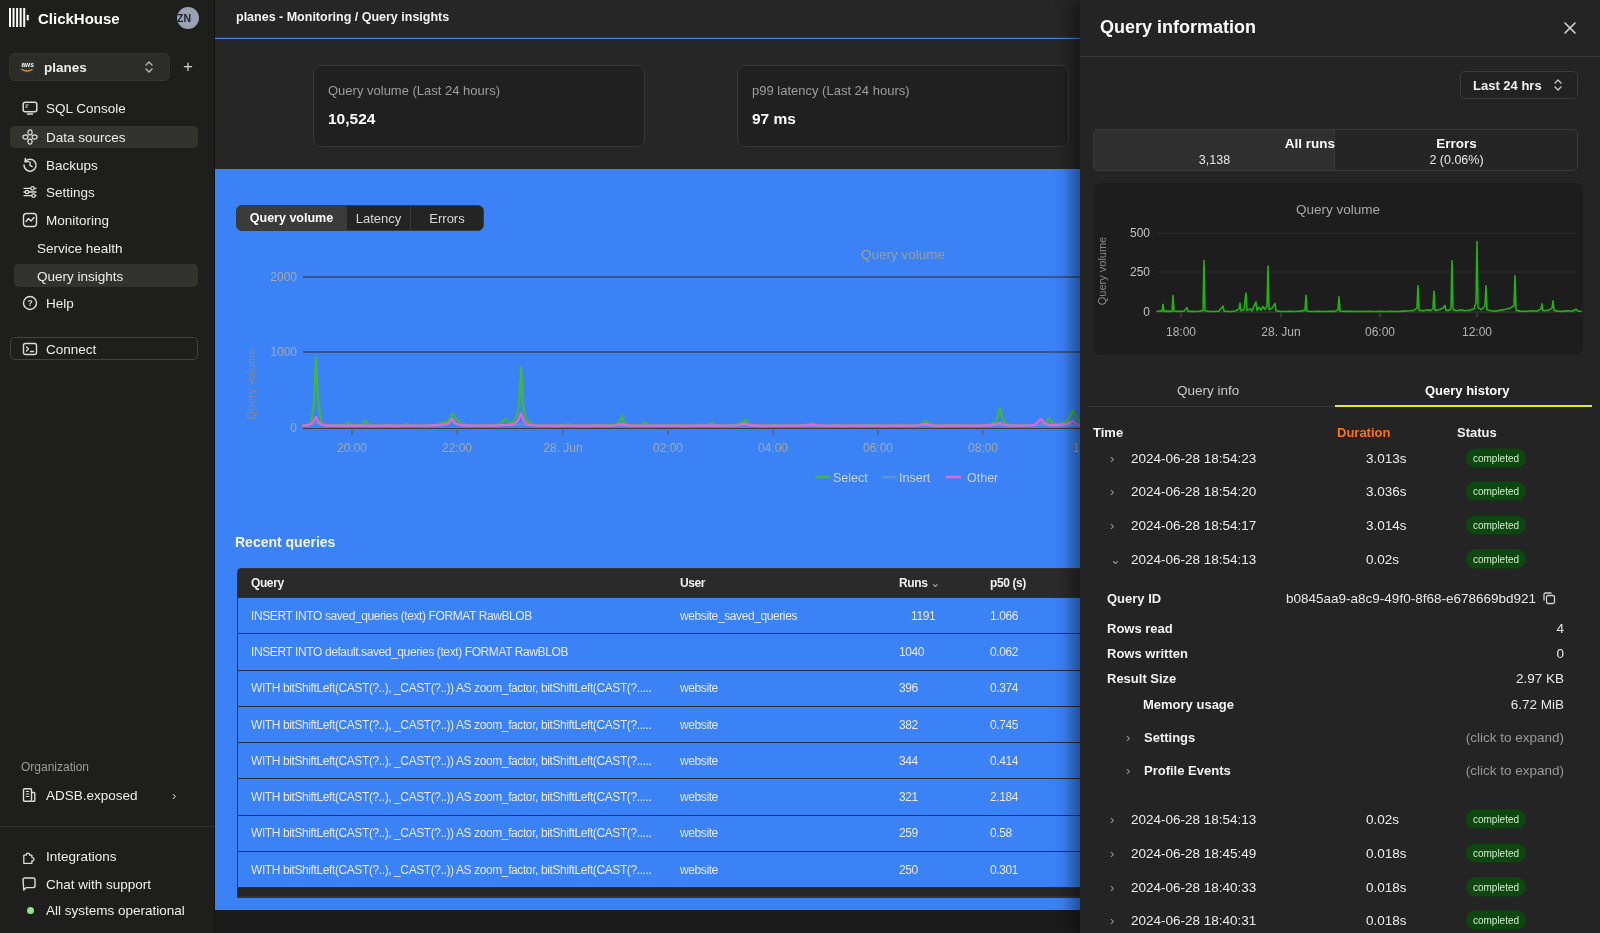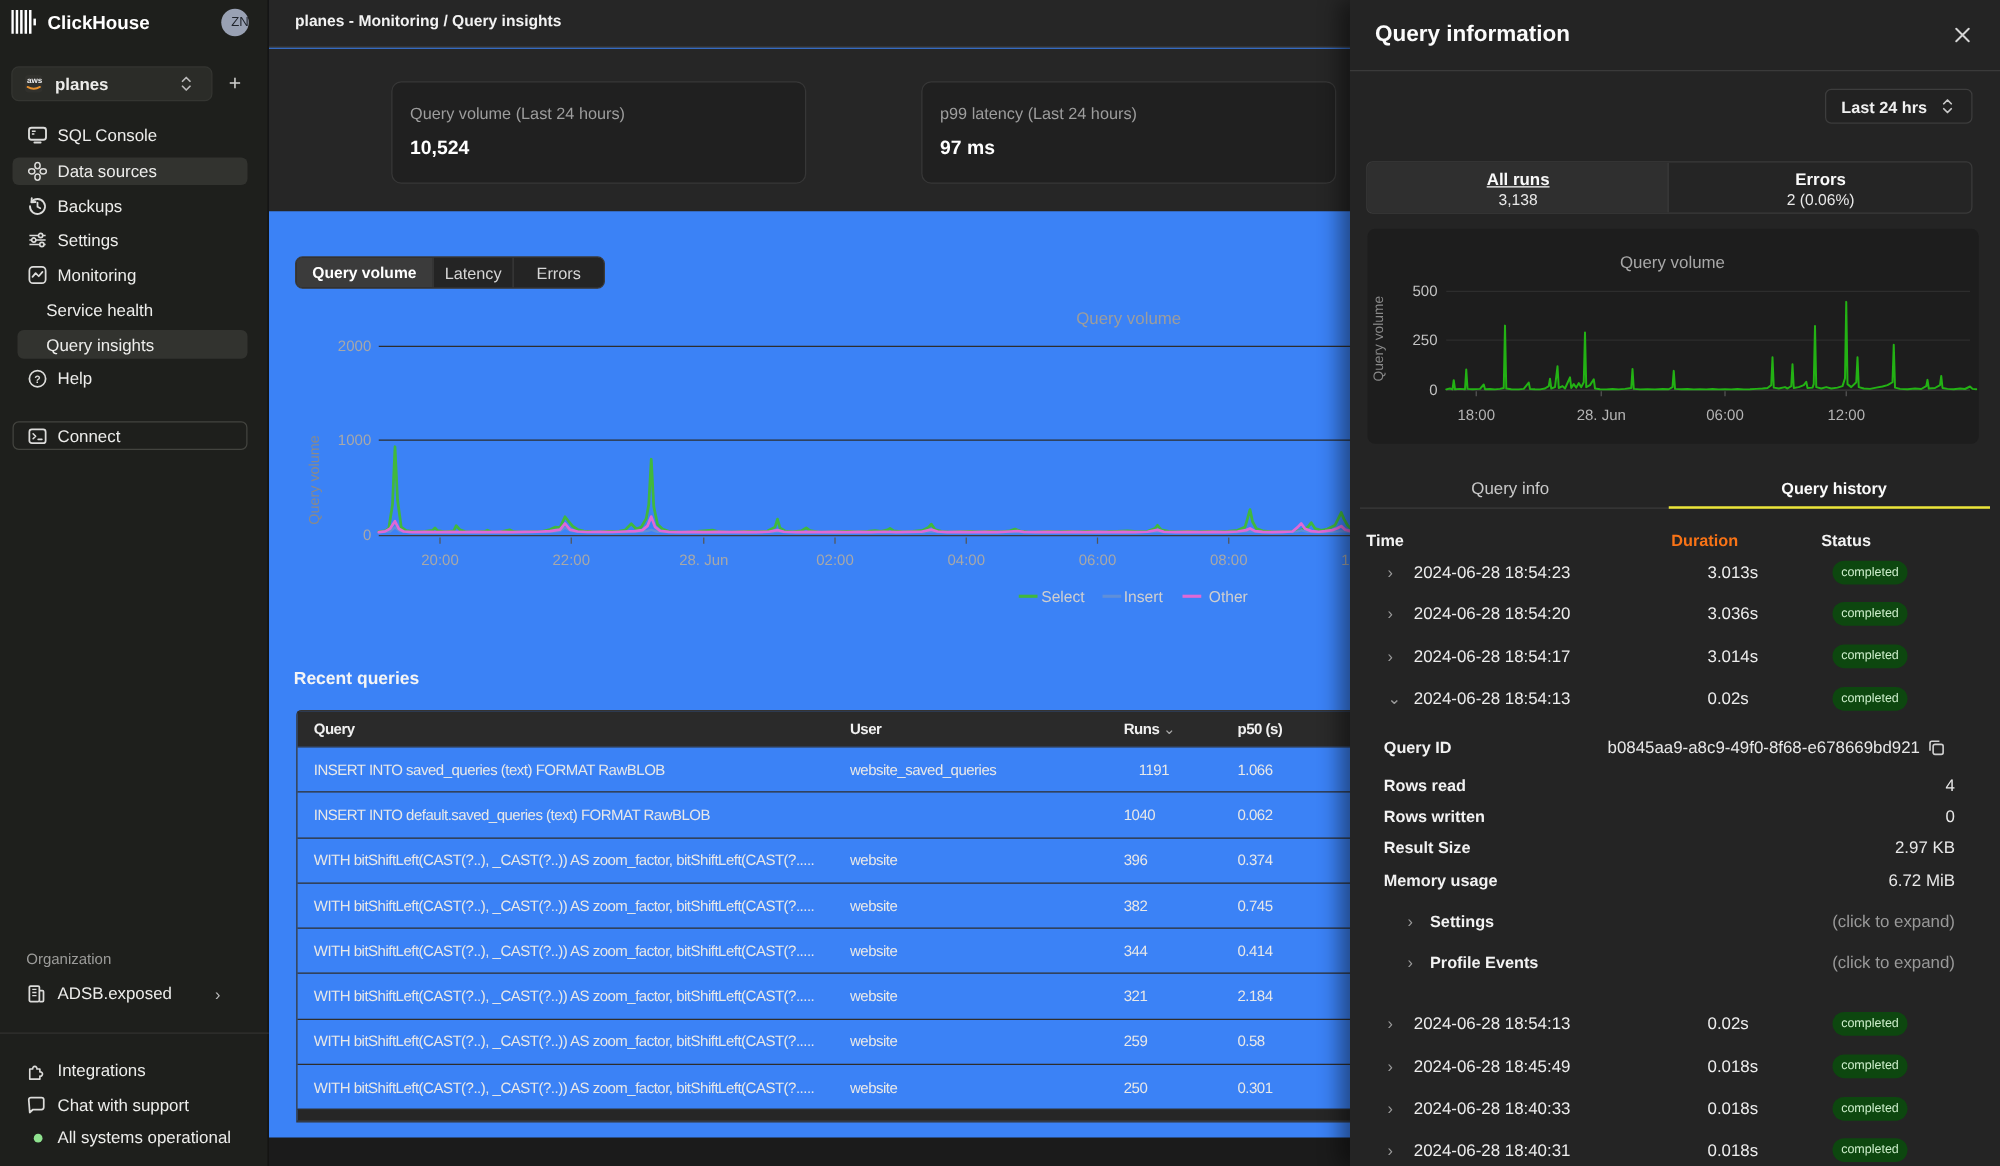--- a/index.html
+++ b/index.html
@@ -48,21 +48,21 @@
 <div id="sidebar">
   <svg class="abs" style="left:9px;top:7px" width="20" height="21">
     <rect x="0" y="1" width="2" height="19" fill="#fff"></rect>
     <rect x="3.55" y="1" width="2" height="19" fill="#fff"></rect>
     <rect x="7.1" y="1" width="2" height="19" fill="#fff"></rect>
     <rect x="10.65" y="1" width="2" height="19" fill="#fff"></rect>
     <rect x="14.2" y="1" width="2" height="19" fill="#fff"></rect>
     <rect x="17.75" y="7.9" width="2" height="5.4" fill="#fff"></rect>
   </svg>
   <div class="abs" style="left:38px;top:10px;font-size:15px;font-weight:bold;color:#fff;">ClickHouse</div>
-  <div class="abs" style="left:177px;top:7px;width:22px;height:22px;border-radius:50%;background:#99a1b3;color:#20242c;font-size:10.5px;font-weight:normal;text-align:right;line-height:22px;">ZN</div>
+  <div class="abs" style="left:177px;top:7px;width:22px;height:22px;border-radius:50%;background:#99a1b3;color:#20242c;font-size:10.5px;font-weight:bold;text-align:left;line-height:22px;">ZN</div>
 
   <div class="abs" style="left:9px;top:53px;width:161px;height:28px;background:#2b2c28;border:1px solid #343531;border-radius:6px;"></div>
   <div class="abs" style="left:20px;top:60px;width:14px;height:14px;background:#31312d;border-radius:3px;overflow:hidden;">
      <div style="position:absolute;left:1.5px;top:1px;font-size:6.5px;font-weight:bold;color:#eee;">aws</div>
      <svg width="14" height="14" style="position:absolute;left:0;top:0">
           <path d="M2 9.5 Q7 12.5 12 9.5" stroke="#e8912d" stroke-width="1.4" fill="none" stroke-linecap="round"></path>
         </svg>
   </div>
   <div class="abs" style="left:44px;top:60px;font-size:13.5px;font-weight:bold;color:#ececea;">planes</div>
   <svg class="abs" style="left:143px;top:60px" width="12" height="14">
@@ -268,21 +268,21 @@
   <div class="abs" style="left:0;top:56px;width:520px;height:1px;background:#3a3a3a;"></div>
 
   <div class="abs" style="left:380px;top:71px;width:118px;height:28px;background:#222;border:1px solid #3d3d3d;border-radius:5px;"></div>
   <div class="abs" style="left:393px;top:78px;font-size:13px;font-weight:bold;color:#f0f0f0;">Last 24 hrs</div>
   <svg class="abs" style="left:472px;top:78px" width="12" height="14">
     <path d="M3 5 L6 2 L9 5 M3 9 L6 12 L9 9" stroke="#c9c9c9" stroke-width="1.4" fill="none" stroke-linecap="round" stroke-linejoin="round"></path>
   </svg>
 
   <div class="abs" style="left:13px;top:129px;width:485px;height:42px;border:1px solid #3a3a3a;border-radius:5px;background:#252525;overflow:hidden;">
     <div style="position:absolute;left:0;top:0;width:241px;height:42px;background:#2f2f2f;border-right:1px solid #3a3a3a;"></div>
-    <div style="position:absolute;left:0;top:6px;width:241px;text-align:center;font-size:13.5px;font-weight:bold;color:#fafafa;text-decoration:underline;">All runs</div>
+    <div style="position:absolute;left:0;top:6px;width:241px;text-align:right;font-size:13.5px;font-weight:bold;color:#fafafa;">All runs</div>
     <div style="position:absolute;left:0;top:23px;width:241px;text-align:center;font-size:12.5px;color:#e8e8e8;">3,138</div>
     <div style="position:absolute;left:241px;top:6px;width:243px;text-align:center;font-size:13.5px;font-weight:bold;color:#fafafa;">Errors</div>
     <div style="position:absolute;left:241px;top:23px;width:243px;text-align:center;font-size:12.5px;color:#e8e8e8;">2 (0.06%)</div>
   </div>
 
   <div class="abs" style="left:14px;top:183px;width:489px;height:172px;background:#1d1d1d;border-radius:6px;overflow:hidden;">
   <svg width="489" height="172">
 <text x="244" y="31" fill="#a8a8a8" font-size="13.5" font-family="Liberation Sans, sans-serif" text-anchor="middle">Query volume</text>
 <text x="12" y="88" fill="#8a8a8a" font-size="11" font-family="Liberation Sans, sans-serif" text-anchor="middle" transform="rotate(-90 12 88)">Query volume</text>
 <line x1="63" y1="50" x2="482" y2="50" stroke="#2d2d2d" stroke-width="1"></line>
@@ -334,21 +334,21 @@
   <svg class="abs" style="left:462px;top:591px" width="14" height="14">
     <rect x="4.5" y="4.5" width="8" height="8" rx="1.5" stroke="#cfcfcf" stroke-width="1.3" fill="none"></rect>
     <path d="M9.5 2 h-6 a1.5 1.5 0 0 0 -1.5 1.5 v6" stroke="#cfcfcf" stroke-width="1.3" fill="none"></path>
   </svg>
   <div class="dlabel" style="top:628px;">Rows read</div>
       <div class="dval" style="top:628px;">4</div>
   <div class="dlabel" style="top:653px;">Rows written</div>
       <div class="dval" style="top:653px;">0</div>
   <div class="dlabel" style="top:678px;">Result Size</div>
       <div class="dval" style="top:678px;">2.97 KB</div>
-  <div class="dlabel" style="top:704px;">Memory usage</div>
+  <div class="dlabel" style="top:704px;margin-left:36px;">Memory usage</div>
       <div class="dval" style="top:704px;">6.72 MiB</div>
   <div class="chev" style="left:46px;top:737px;">›</div>
   <div class="dlabel" style="left:64px;top:737px;">Settings</div>
   <div class="dval" style="top:737px;color:#999;">(click to expand)</div>
   <div class="chev" style="left:46px;top:770px;">›</div>
   <div class="dlabel" style="left:64px;top:770px;">Profile Events</div>
   <div class="dval" style="top:770px;color:#999;">(click to expand)</div>
 
   <div class="chev" style="left:30px;top:819px;">›</div>
       <div class="ptime" style="top:819px;">2024-06-28 18:54:13</div>

